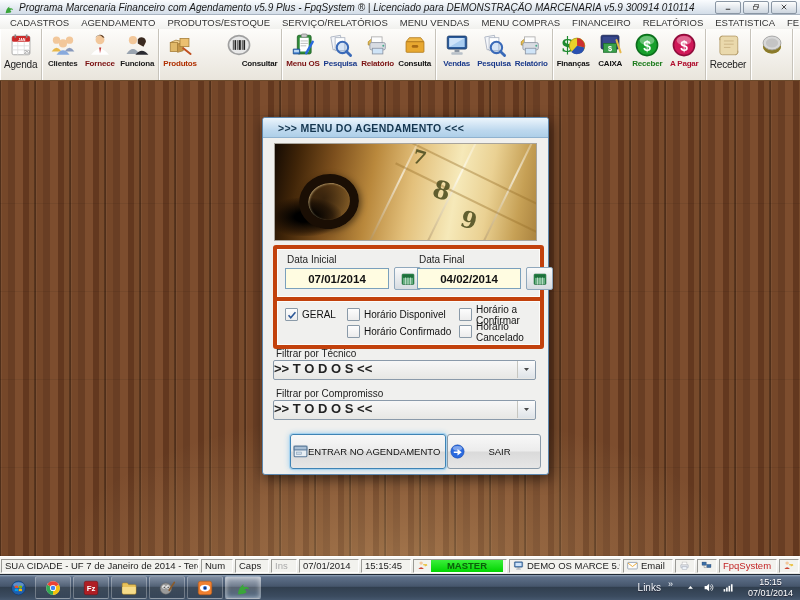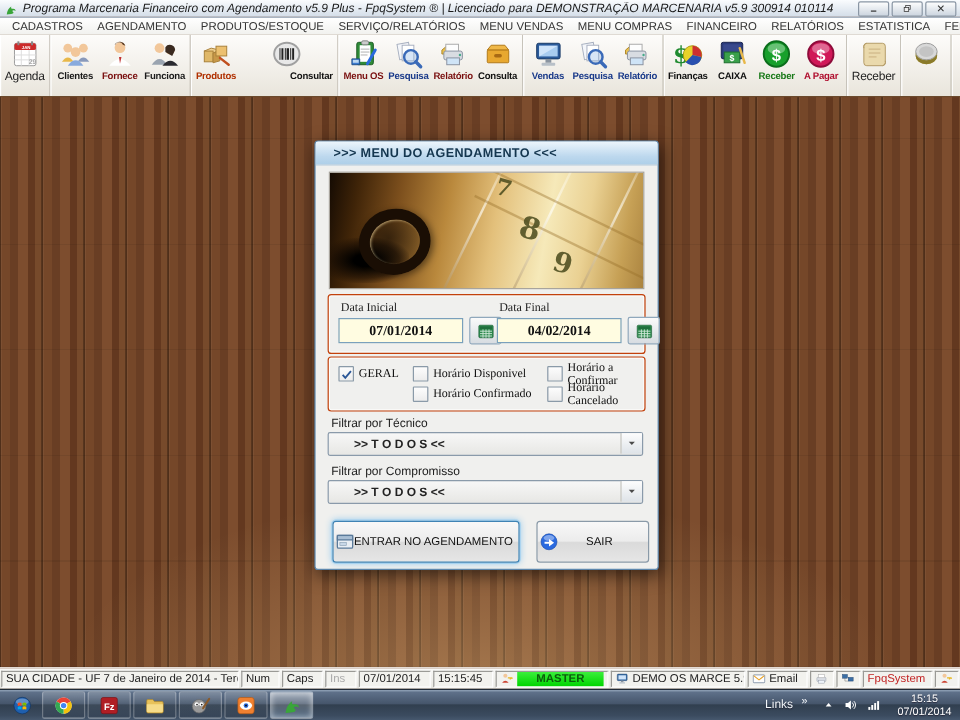--- a/index.html
+++ b/index.html
@@ -57,22 +57,22 @@
     background:linear-gradient(rgba(255,255,255,0),rgba(255,255,250,0.65) 40%,rgba(130,90,25,0.45));}
   .pline2{position:absolute;height:2px;width:80%;transform:rotate(26deg);background:rgba(150,110,40,0.4);}
   .photo .num{position:absolute;font-family:"DejaVu Serif",serif;font-weight:bold;color:#4e4e20;
     transform:rotate(16deg);opacity:0.88;}
   .ring{position:absolute;left:24px;top:30px;width:42px;height:37px;border:9px solid #1a0e04;border-radius:50%;
     transform:rotate(-12deg);box-shadow:inset 1px 1px 2px rgba(255,230,170,0.55),2px 2px 6px rgba(0,0,0,0.45);
     background:radial-gradient(circle at 40% 40%, rgba(0,0,0,0.55), rgba(0,0,0,0.1));}
   .hole{position:absolute;left:-8px;top:54px;width:74px;height:38px;
     background:radial-gradient(#000 18%, rgba(30,16,4,0.65) 55%, rgba(30,16,4,0) 75%);}
 
-  .gbox{position:absolute;left:10px;width:263px;border:1px solid #c2410c;border-radius:3px;
-    box-shadow:inset 0 0 0 1px #fcfcfa;font-family:Liberation Serif, serif;}
+  .gbox{position:absolute;left:10px;width:263px;border:4px solid #c2410c;border-radius:3px;
+    box-shadow:inset 0 0 0 1px #fcfcfa;}
   #gbox-dates{top:127px;height:48px;}
   #gbox-checks{top:179px;height:44px;}
   .date-col{position:absolute;top:5px;}
   .date-label{font-size:10px;color:#222;margin:0 0 2px 2px;}
   .date-row{display:flex;gap:5px;align-items:center;}
   .date-field{width:102px;height:19px;background:#fffce1;border:1px solid #7aa0bc;
     font-size:11.5px;font-weight:bold;color:#111;display:flex;align-items:center;justify-content:center;}
   .cal-btn{width:25px;height:21px;border:1px solid #90a8bc;border-radius:2px;
     background:linear-gradient(#fafafa,#d7dce1);display:flex;align-items:center;justify-content:center;}
   .cal-btn svg{width:16px;height:16px;}
@@ -80,30 +80,30 @@
   #checkbox-grid{position:absolute;left:8px;right:4px;top:5px;bottom:4px;display:grid;
     grid-template-columns:62px 112px 1fr;grid-auto-rows:17px;align-items:center;}
   .chk{display:flex;align-items:center;gap:4px;font-size:10px;color:#111;cursor:pointer;}
   .chk .box{width:11px;height:11px;border:1px solid #8a9aa8;border-radius:1px;flex:0 0 auto;
     background:linear-gradient(#fdfdfd,#ececec);display:flex;align-items:center;justify-content:center;}
   .box svg{width:10px;height:10px;}
 
   .filter-label{position:absolute;left:13px;font-size:10px;color:#222;}
   #flt1-label{top:230px;} #flt2-label{top:270px;}
   .combo{position:absolute;left:10px;width:263px;height:20px;border:1px solid #8a9aaa;border-radius:2px;
-    background:linear-gradient(#f7f7f7,#e7e7e4);display:flex;align-items:center;
-    font-size:10px;font-weight:bold;color:#222;padding-left:21px;box-sizing:border-box;cursor:pointer;}
+    background:linear-gradient(#f7f7f7,#e7e7e4);display:flex;align-items:flex-start;
+    font-size:13px;font-weight:bold;color:#222;padding-left:0;box-sizing:border-box;cursor:pointer;}
   #flt1-combo{top:242px;} #flt2-combo{top:282px;}
   .combo .dd{margin-left:auto;width:17px;align-self:stretch;border-left:1px solid #c6c6c0;
     display:flex;align-items:center;justify-content:center;background:linear-gradient(#fdfdfd,#dee3e8);}
   .dd svg{width:9px;height:9px;}
 
   .btn{position:absolute;top:316px;height:33px;border-radius:3px;display:flex;align-items:center;
     background:linear-gradient(#f8f8f8,#ececec 48%,#dadada 52%,#e6e6e6);font-size:9.5px;color:#111;cursor:pointer;}
-  #btn-enter{left:14px;width:154px;border:1px solid #3f83b4;box-shadow:0 0 0 1px #a6d2ef,0 0 6px #8cc6ec;}
+  #btn-enter{left:27px;width:154px;border:1px solid #3f83b4;box-shadow:0 0 0 1px #a6d2ef,0 0 6px #8cc6ec;}
   #btn-exit{left:184px;width:92px;border:1px solid #8a9aa8;}
   .btn svg{width:17px;height:17px;margin:0 7px 0 9px;flex:0 0 auto;}
   .btn .lbl{flex:1;text-align:center;padding-right:6px;white-space:nowrap;}
 
   
   .statusbar{position:absolute;top:556px;left:0;right:0;height:18px;
     background:linear-gradient(#fafaf8,#e7e7e2);border-top:1px solid #ffffff;
     display:flex;align-items:center;padding:1px 1px;gap:2px;box-sizing:border-box;}
   .sb{height:14px;border:1px solid;border-color:#9a9a96 #fdfdfd #fdfdfd #9a9a96;background:#f2f2ee;
     font-size:9.5px;color:#222;display:flex;align-items:center;padding:0 3px;gap:3px;

